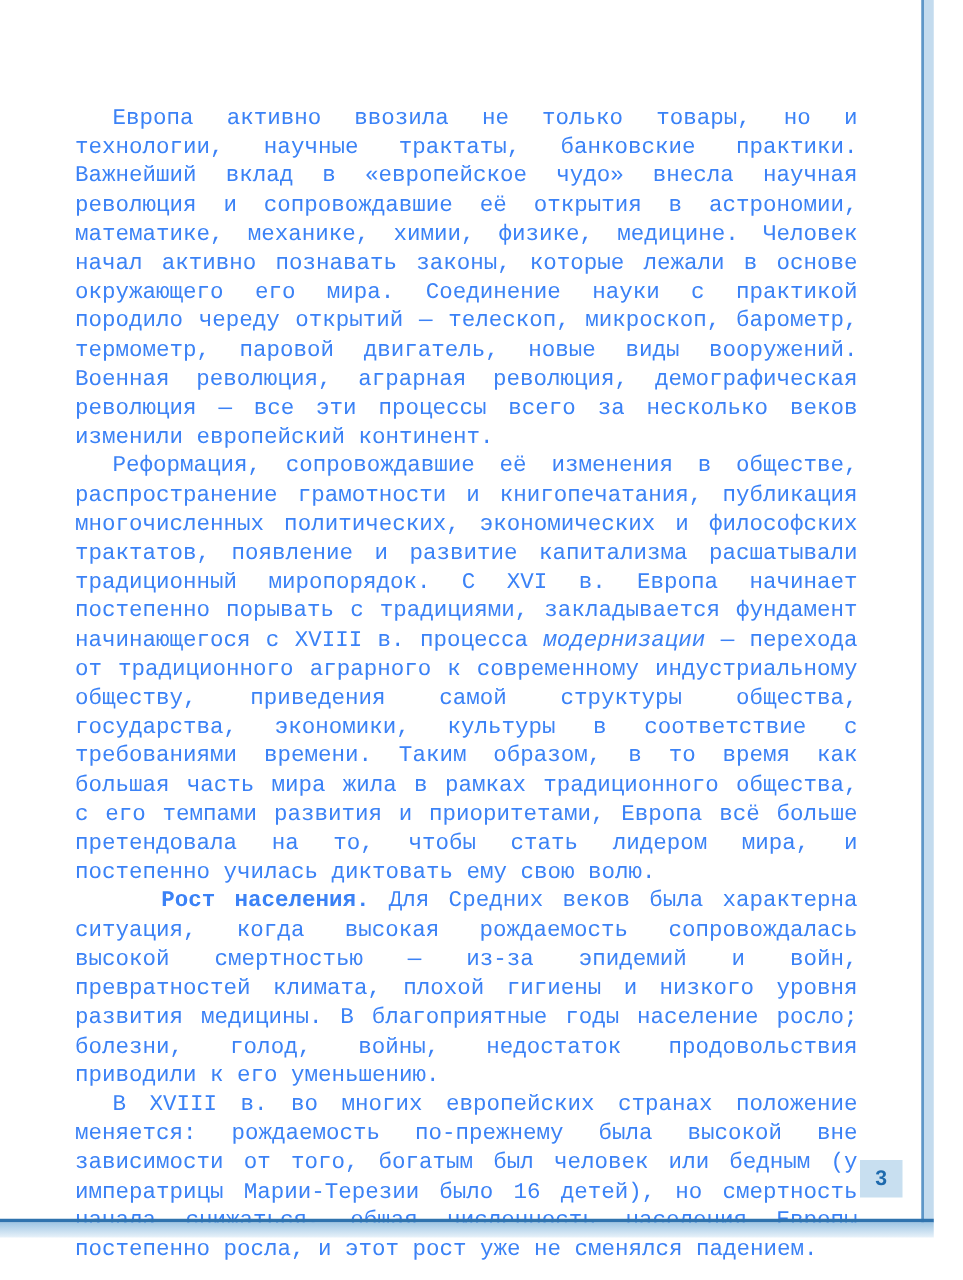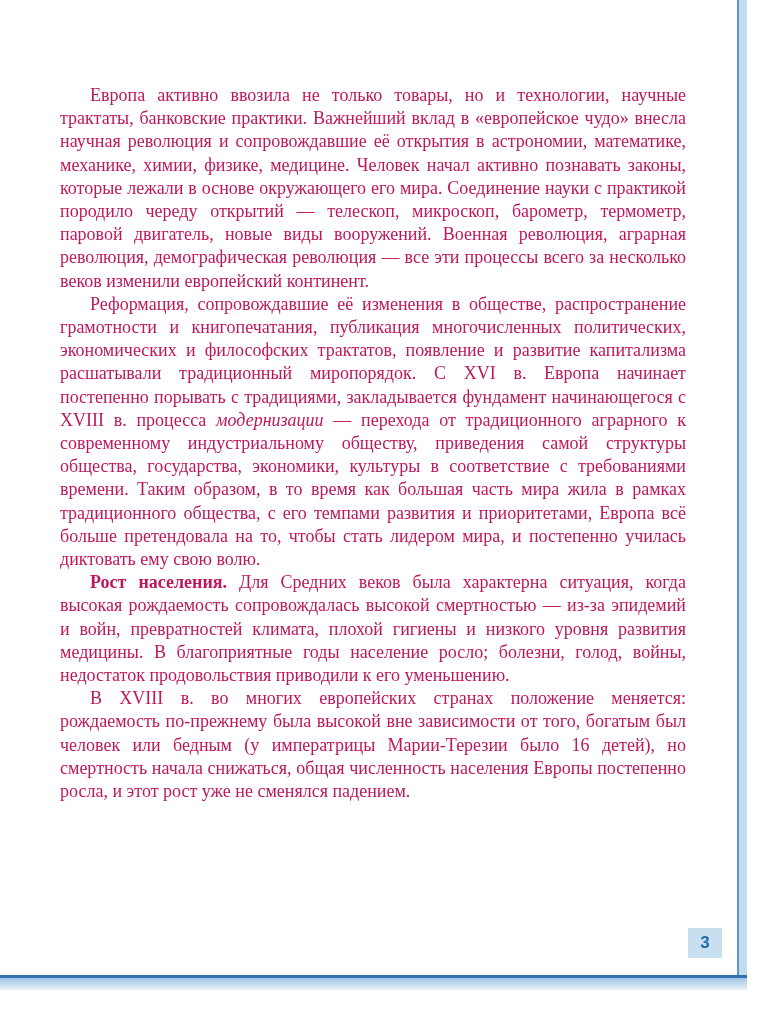--- a/index.html
+++ b/index.html
@@ -24,23 +24,24 @@
     top: 84px;
     width: 626px;
   }
   .para {
     margin: 0;
     padding: 0;
     text-align: justify;
     text-indent: 30px;
     font-size: 18px;
     line-height: 23.2px;
-    color: #be185d;
+    color: #3b82f6;
+    font-family: Liberation Mono, monospace;
   }
-  .para .bold { font-weight: bold; }
+  .para .bold { font-weight: bold; margin-left: 39px; }
   .para .italic { font-style: italic; }
 
   .side-band {
     position: absolute;
     top: 0;
     right: 23px;
     width: 10px;
     height: 978px;
     background: linear-gradient(to right, #5e97c8 0px, #5e97c8 2px, #c3dbee 2px, #c3dbee 10px);
   }

